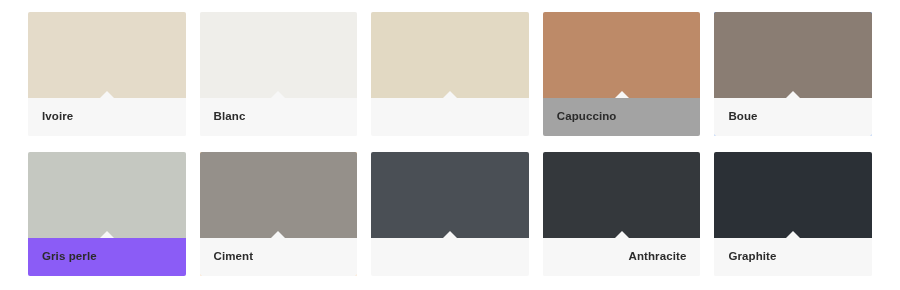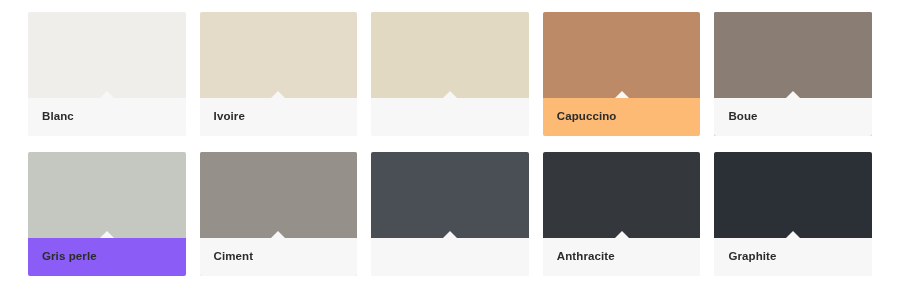--- a/index.html
+++ b/index.html
@@ -71,48 +71,48 @@
     line-height: 1.2;
     white-space: nowrap;
   }
 </style>
 </head>
 <body style="background: rgb(255, 255, 255);">
 
 <div class="palette-grid">
 
   <div class="swatch-card" style="background: rgb(247, 247, 247);">
+    <div class="swatch-color" style="background-color: rgb(228, 219, 201);">
+      <div class="swatch-notch" style="border-bottom-color: rgb(247, 247, 247);"></div>
+    </div>
+    <div class="swatch-label-bar" style="background: rgb(247, 247, 247);">
+      <span class="swatch-label" style="color: rgb(43, 43, 43);">Ivoire</span>
+    </div>
+  </div>
+
+  <div class="swatch-card" style="background: rgb(247, 247, 247);">
     <div class="swatch-color" style="background-color: rgb(239, 238, 234);">
       <div class="swatch-notch" style="border-bottom-color: rgb(247, 247, 247);"></div>
     </div>
     <div class="swatch-label-bar" style="background: rgb(247, 247, 247);">
       <span class="swatch-label" style="color: rgb(43, 43, 43);">Blanc</span>
-    </div>
-  </div>
-
-  <div class="swatch-card" style="background: rgb(247, 247, 247);">
-    <div class="swatch-color" style="background-color: rgb(228, 219, 201);">
-      <div class="swatch-notch" style="border-bottom-color: rgb(247, 247, 247);"></div>
-    </div>
-    <div class="swatch-label-bar" style="background: rgb(247, 247, 247);">
-      <span class="swatch-label" style="color: rgb(43, 43, 43);">Ivoire</span>
     </div>
   </div>
 
   <div class="swatch-card" style="background: rgb(247, 247, 247);">
     <div class="swatch-color" style="background-color: rgb(226, 217, 195);">
       <div class="swatch-notch" style="border-bottom-color: rgb(247, 247, 247);"></div>
     </div>
   </div>
 
   <div class="swatch-card" style="background: rgb(247, 247, 247);">
     <div class="swatch-color" style="background-color: rgb(189, 138, 104);">
       <div class="swatch-notch" style="border-bottom-color: rgb(247, 247, 247);"></div>
     </div>
-    <div class="swatch-label-bar" style="background: #fdba74;">
+    <div class="swatch-label-bar" style="background: #a3a3a3;">
       <span class="swatch-label" style="color: rgb(43, 43, 43);">Capuccino</span>
     </div>
   </div>
 
   <div class="swatch-card" style="background: #3b82f6;">
     <div class="swatch-color" style="background-color: rgb(138, 125, 115);">
       <div class="swatch-notch" style="border-bottom-color: rgb(247, 247, 247);"></div>
     </div>
     <div class="swatch-label-bar" style="background: rgb(247, 247, 247);">
       <span class="swatch-label" style="color: rgb(43, 43, 43);">Boue</span>
@@ -140,21 +140,21 @@
   <div class="swatch-card" style="background: rgb(247, 247, 247);">
     <div class="swatch-color" style="background-color: rgb(74, 79, 85);">
       <div class="swatch-notch" style="border-bottom-color: rgb(247, 247, 247);"></div>
     </div>
   </div>
 
   <div class="swatch-card" style="background: rgb(247, 247, 247);">
     <div class="swatch-color" style="background-color: rgb(52, 56, 60);">
       <div class="swatch-notch" style="border-bottom-color: rgb(247, 247, 247);"></div>
     </div>
-    <div class="swatch-label-bar" style="background: rgb(247, 247, 247);">
+    <div class="swatch-label-bar" style="background: rgb(247, 247, 247); justify-content: flex-end;">
       <span class="swatch-label" style="color: rgb(43, 43, 43);">Anthracite</span>
     </div>
   </div>
 
   <div class="swatch-card" style="background: rgb(247, 247, 247);">
     <div class="swatch-color" style="background-color: rgb(43, 48, 54);">
       <div class="swatch-notch" style="border-bottom-color: rgb(247, 247, 247);"></div>
     </div>
     <div class="swatch-label-bar" style="background: rgb(247, 247, 247);">
       <span class="swatch-label" style="color: rgb(43, 43, 43);">Graphite</span>

